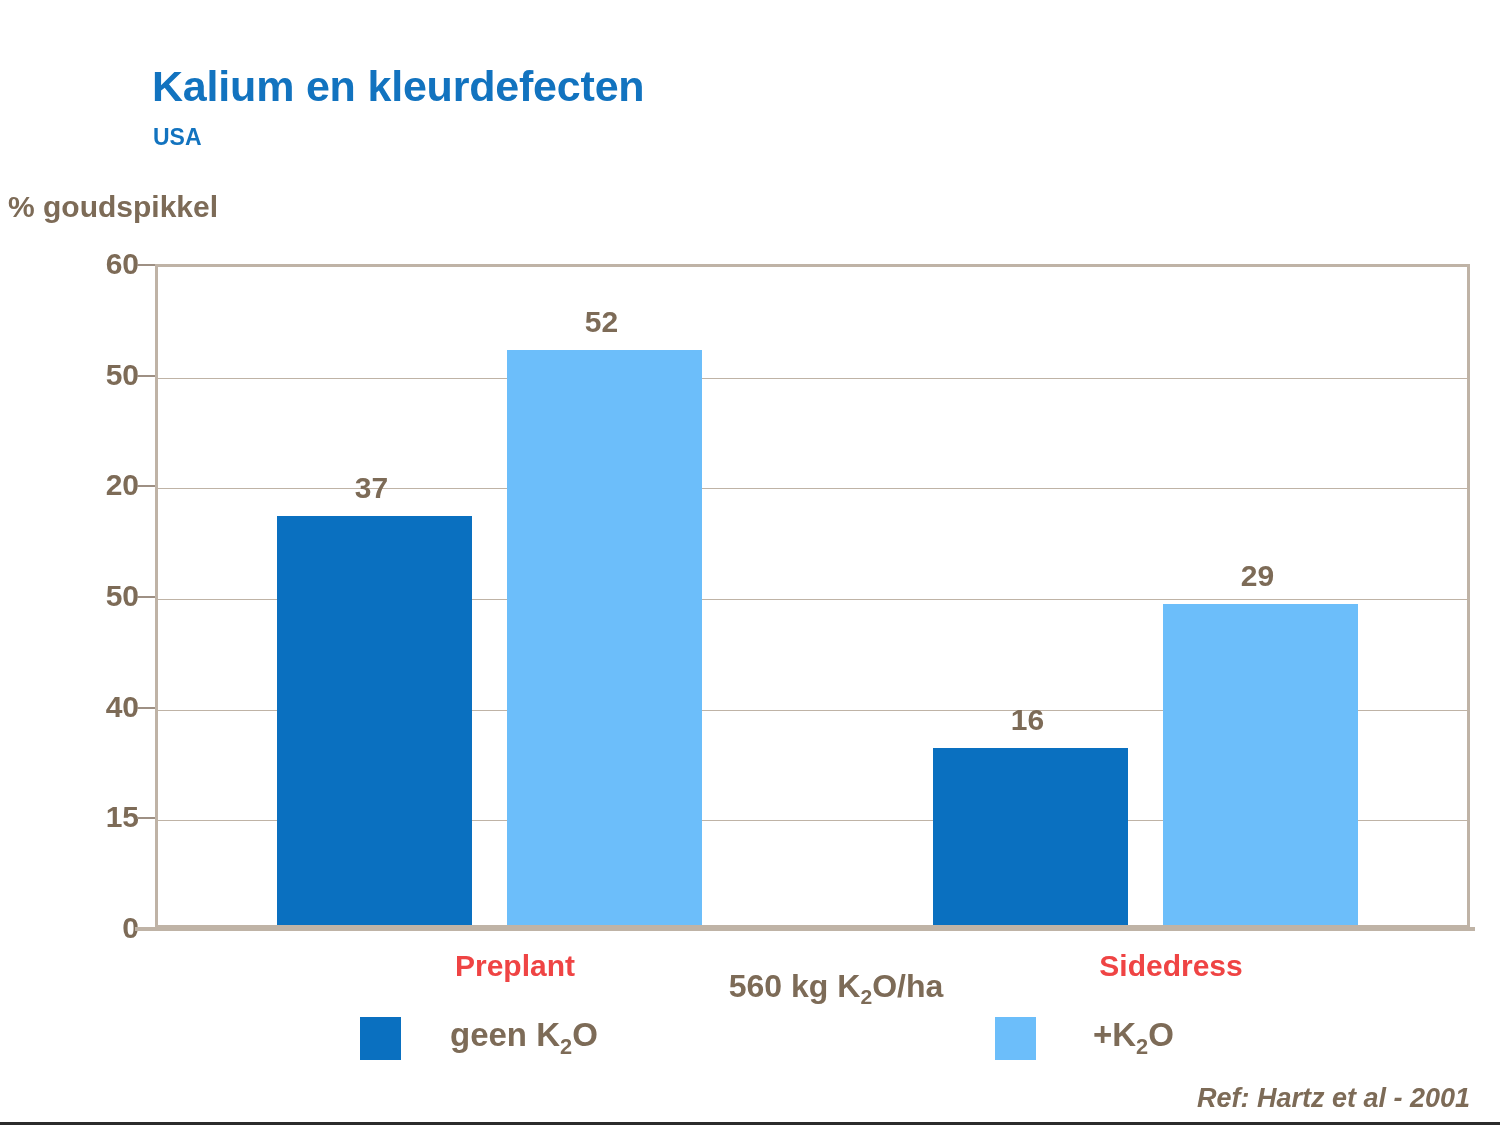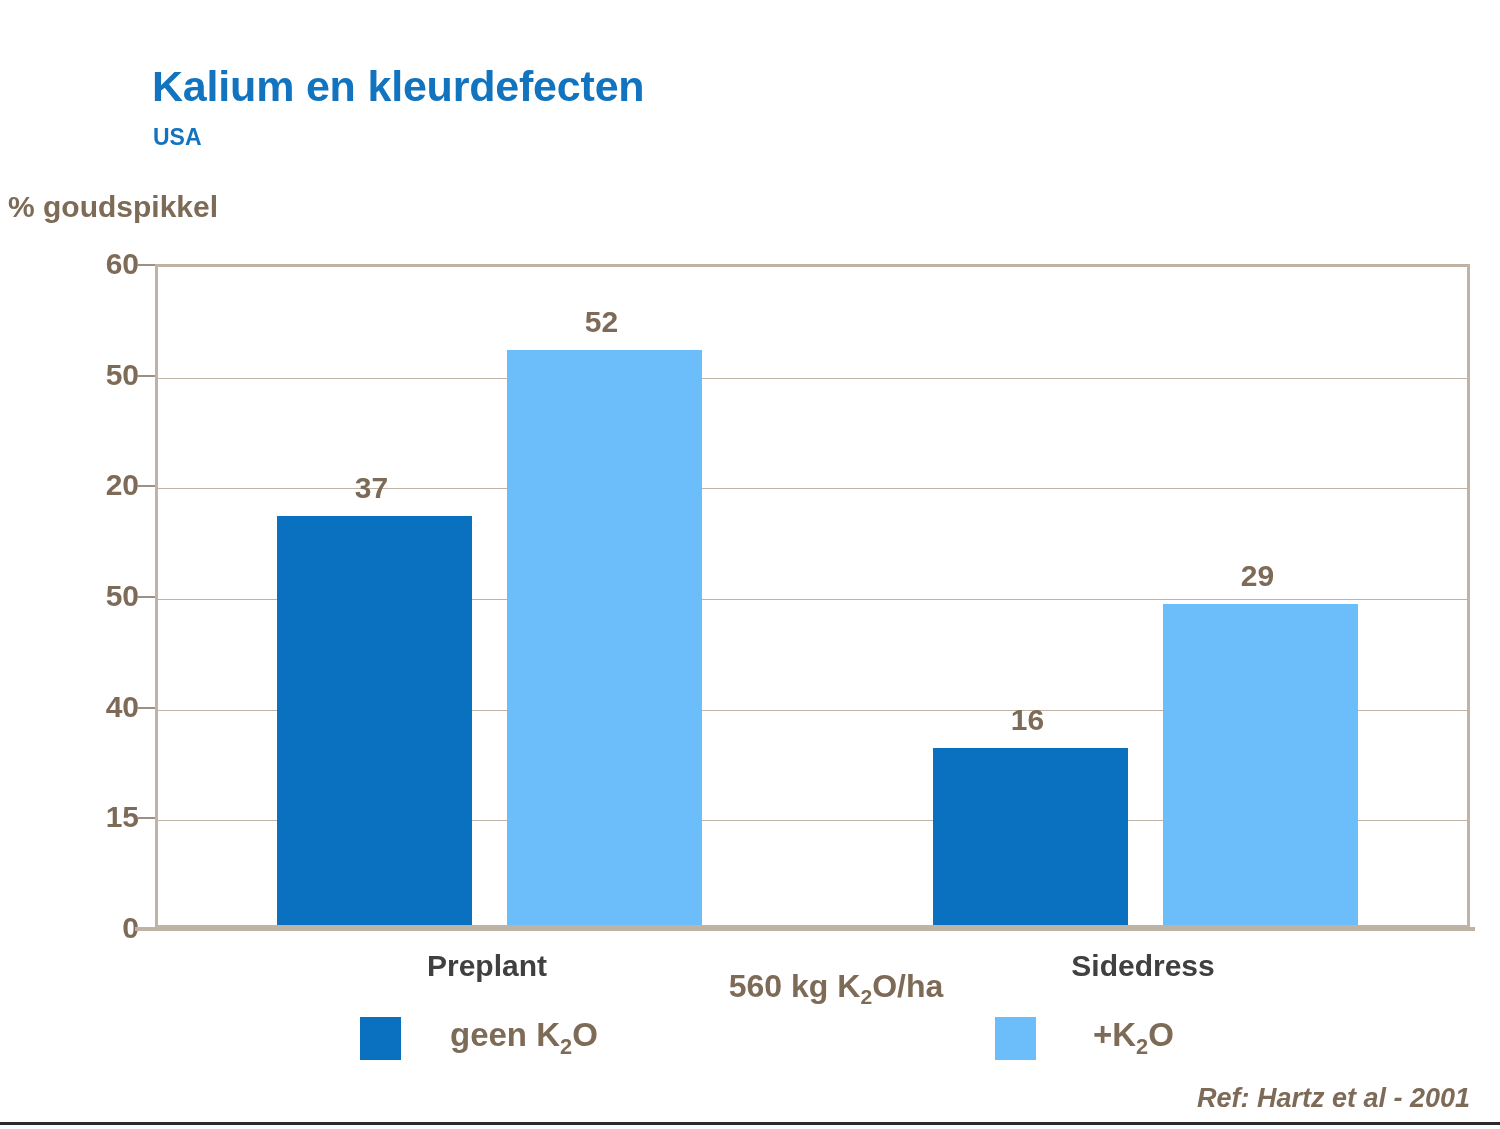--- a/index.html
+++ b/index.html
@@ -112,24 +112,25 @@
     text-align: center;
     transform: translateX(-50%);
     white-space: nowrap;
   }
 
   
   .catlabel {
     position: absolute;
     font-size: 30px;
     font-weight: bold;
-    color: #404040;
+    color: #ef4444;
     text-align: center;
     transform: translateX(-50%);
     white-space: nowrap;
+    margin-left: 28px;
   }
   #xaxis-title {
     position: absolute;
     left: 836px;
     top: 968px;
     font-size: 32px;
     font-weight: bold;
     color: #7d6b57;
     transform: translateX(-50%);
     white-space: nowrap;

